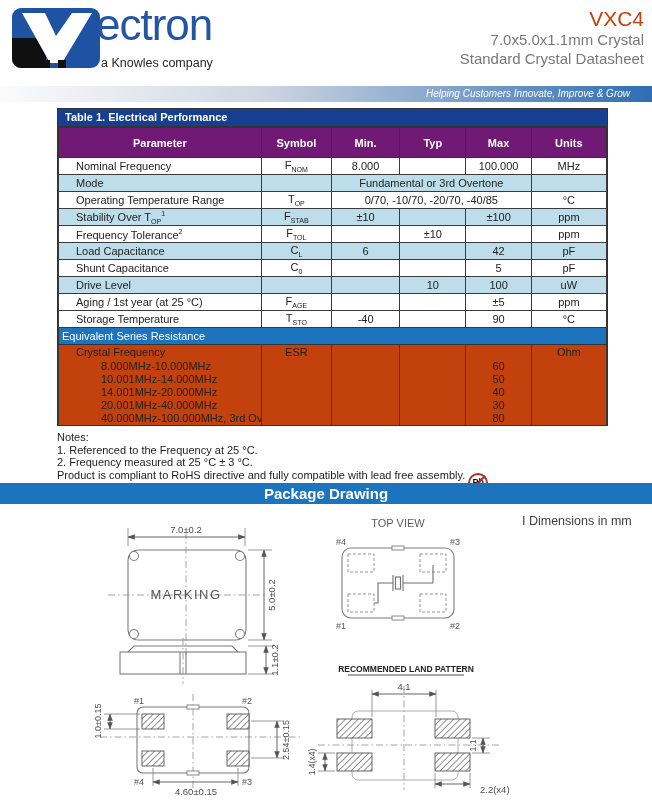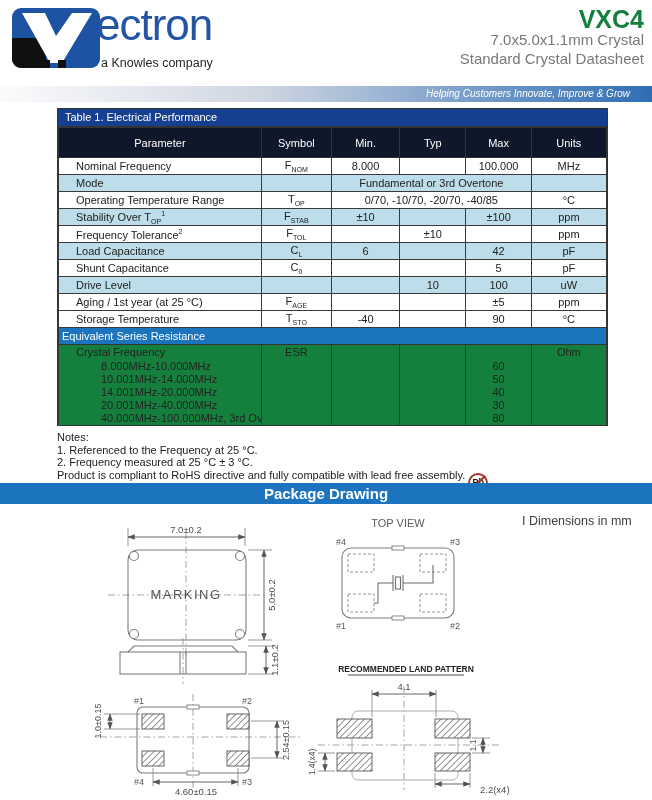--- a/index.html
+++ b/index.html
@@ -9,46 +9,46 @@
   
   .logo-area{position:absolute;left:12px;top:8px;width:300px;height:66px;}
   .logo-mark{position:absolute;left:0;top:0;width:88px;height:60px;background:#1e52a3;
              border-radius:9px;overflow:hidden;}
   .logo-mark .blk{position:absolute;left:0;top:30px;width:34px;height:30px;background:#101010;}
   .logo-mark svg{position:absolute;left:0;top:0;}
   .brand-text{position:absolute;left:84px;top:-8px;font-size:44px;color:#2355a3;
               letter-spacing:-1px;font-weight:normal;}
   .tagline{position:absolute;left:89px;top:48px;font-size:12.5px;color:#262626;}
   .title-block{position:absolute;right:8px;top:8px;text-align:right;line-height:19px;}
-  .product{font-size:25px;font-weight:bold;color:#15803d;line-height:22px;}
+  .product{font-size:21px;font-weight:normal;color:#c2410c;line-height:22px;}
   .subt{font-size:15px;color:#77787b;text-align:right;}
 
   .banner{position:absolute;left:0;top:86px;width:652px;height:16px;
           background:linear-gradient(to right,#fbfbfc 0%,#cfd6e2 40%,#2e6db4 100%);
           color:#fff;font-style:italic;font-size:10px;line-height:16px;text-align:right;
           box-sizing:border-box;padding-right:22px;}
 
   
   .etable-wrap{position:absolute;left:57px;top:108px;width:549px;border:1.5px solid #333;background:#fff;}
-  .etable-title{background:#173f8f;color:#fff;font-weight:normal;font-size:11px;
+  .etable-title{background:#173f8f;color:#fff;font-weight:bold;font-size:11px;
                 padding:2px 7px;height:13px;line-height:12px;border-bottom:1px solid #333;}
   table.etable{border-collapse:collapse;table-layout:fixed;width:100%;}
-  .etable th{background:#0f172a;color:#fff;font-weight:normal;font-size:11px;height:27px;
+  .etable th{background:#701a75;color:#fff;font-weight:bold;font-size:11px;height:27px;
              border:1px solid #333;}
   .etable td{font-size:11px;height:15px;border:1px solid #3a3a3a;padding:0 3px;
              overflow:hidden;white-space:nowrap;}
   .etable tr{height:17px;}
   .etable tr.shade td{background:#bcdde9;}
   td.param{text-align:left;padding-left:17px;}
   td.c{text-align:center;}
   sub{font-size:7px;}
   sup{font-size:7px;}
   td.esr-head{background:#1b74bd;color:#fff;height:13px;border:1px solid #333;}
   tr.esr-row{height:13px;}
-  tr.esr-row td{border-top:none;border-bottom:none;background:#15803d;height:13px;}
+  tr.esr-row td{border-top:none;border-bottom:none;background:#c2410c;height:13px;}
   tr.esr-first{height:15px;}
   td.ind{padding-left:42px;}
 
   
   .notes{position:absolute;left:57px;top:431px;font-size:11px;line-height:12.7px;color:#1c1c1c;}
   .pb-badge{display:inline-block;position:relative;width:16px;height:16px;border:2px solid #a93226;
             border-radius:50%;font-size:9px;font-weight:bold;color:#111;text-align:center;
             line-height:15px;vertical-align:-6px;margin-left:3px;background:#fff;}
   .pb-badge::after{content:"";position:absolute;left:-3px;top:7px;width:21px;height:2px;
                    background:#a93226;transform:rotate(-42deg);}

